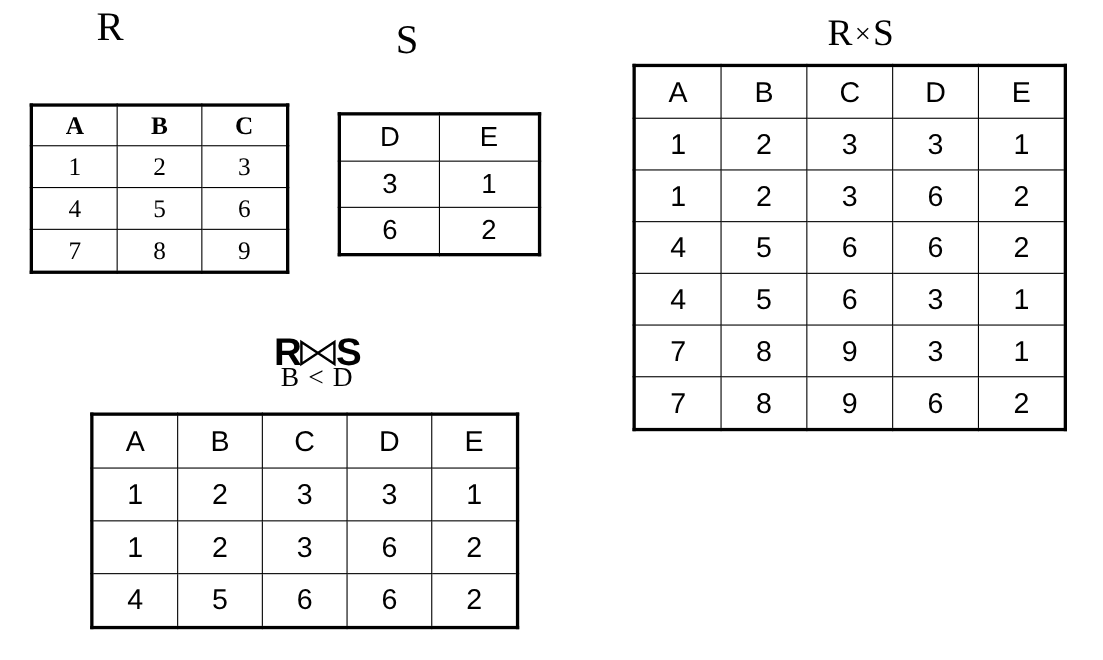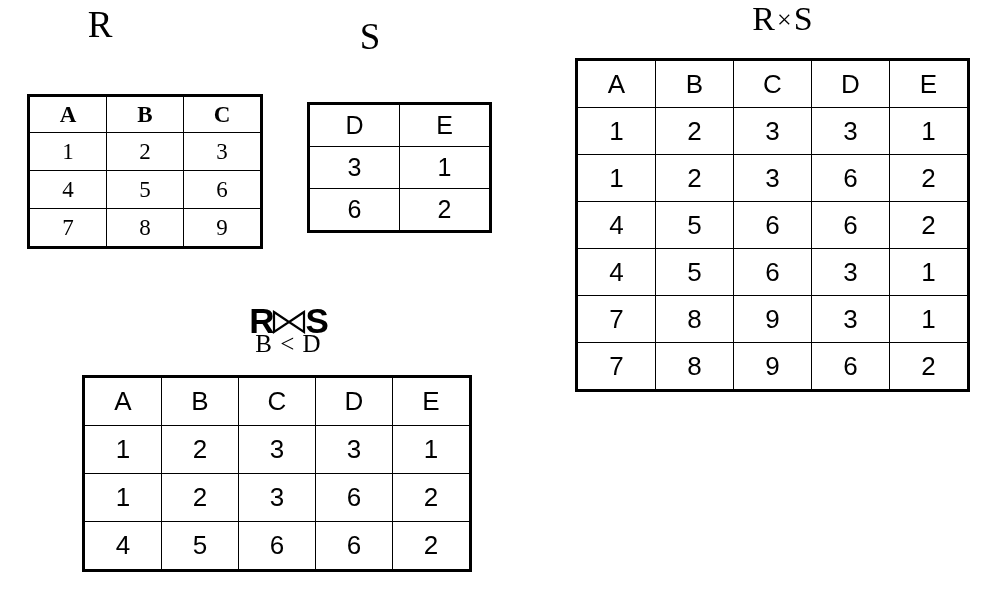--- a/index.html
+++ b/index.html
@@ -21,21 +21,21 @@
   .title {
     position: absolute;
     font-family: "Liberation Serif", serif;
     font-weight: normal;
     white-space: nowrap;
     line-height: 1;
     color: #000;
   }
   .title-r    { left: 0;   top: 6px;  width: 200px; text-align: center; font-size: 37px; }
   .title-s    { left: 270px; top: 18px; width: 200px; text-align: center; font-size: 37px; }
-  .title-rxs  { left: 575px; top: 2px;  width: 415px; text-align: center; font-size: 34px; }
+  .title-rxs  { left: 575px; top: 14px;  width: 415px; text-align: center; font-size: 34px; }
 
   .title-rxs .times { font-size: 26px; vertical-align: 2px; padding: 0 2px; }
 
   
   .title-join {
     position: absolute;
     left: 82px;
     top: 303px;
     width: 413px;
     text-align: center;

